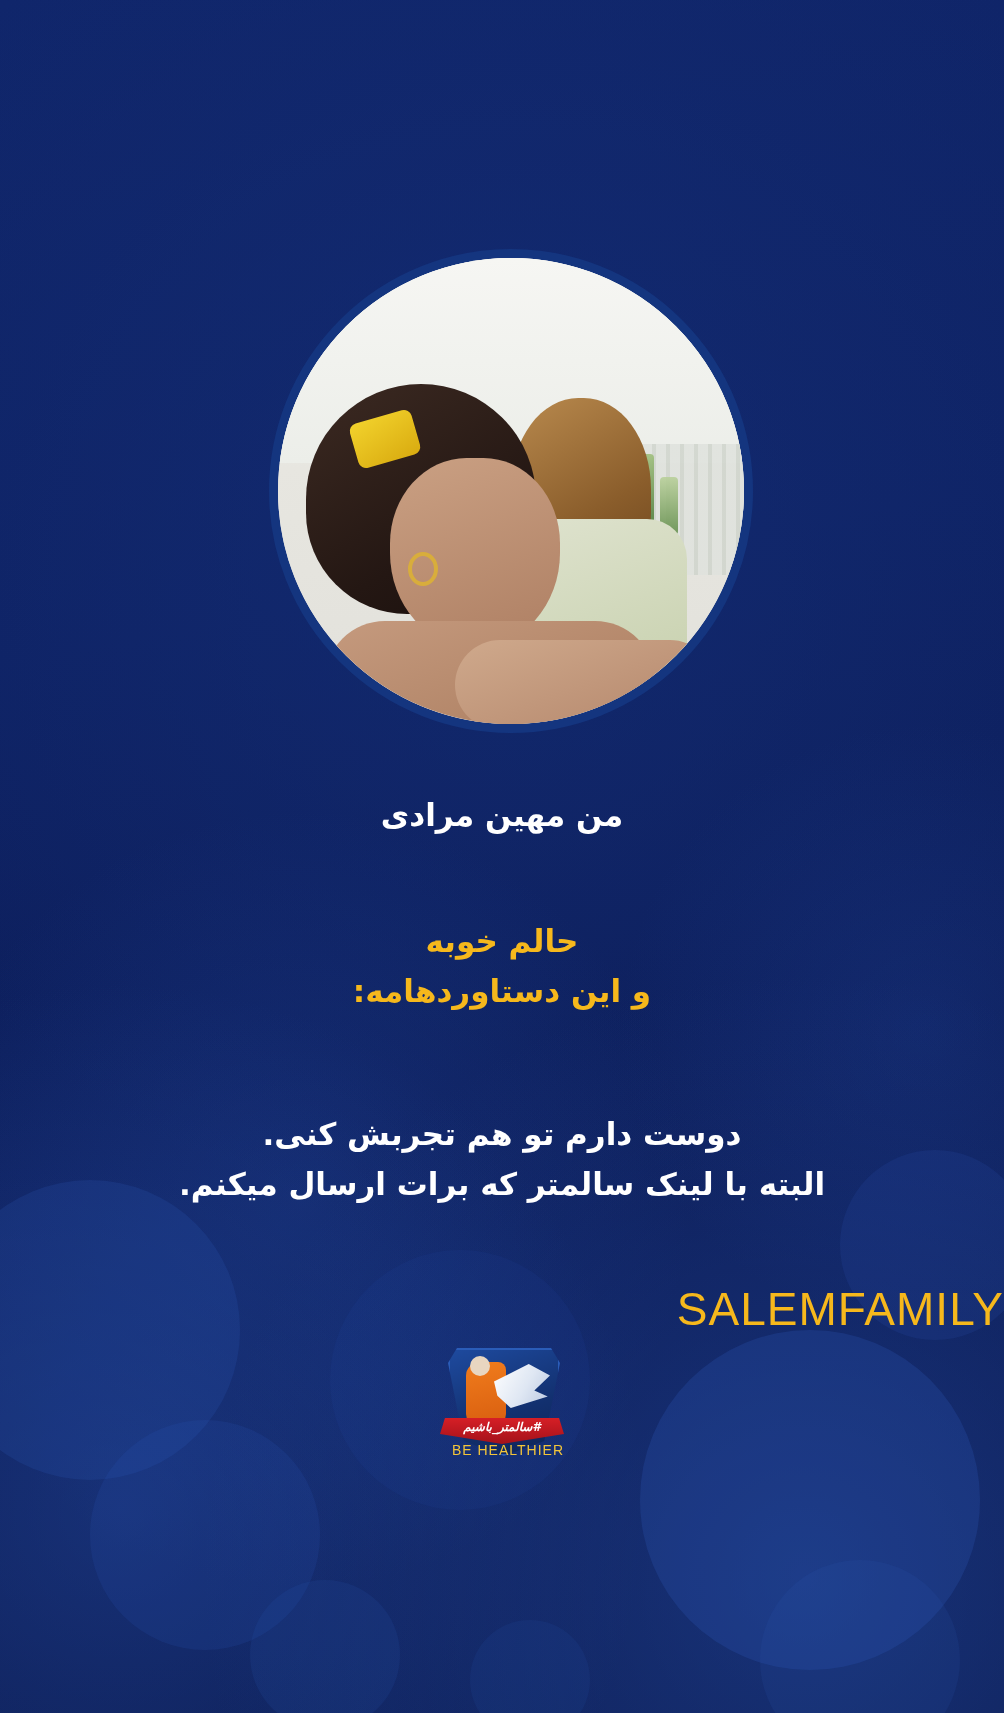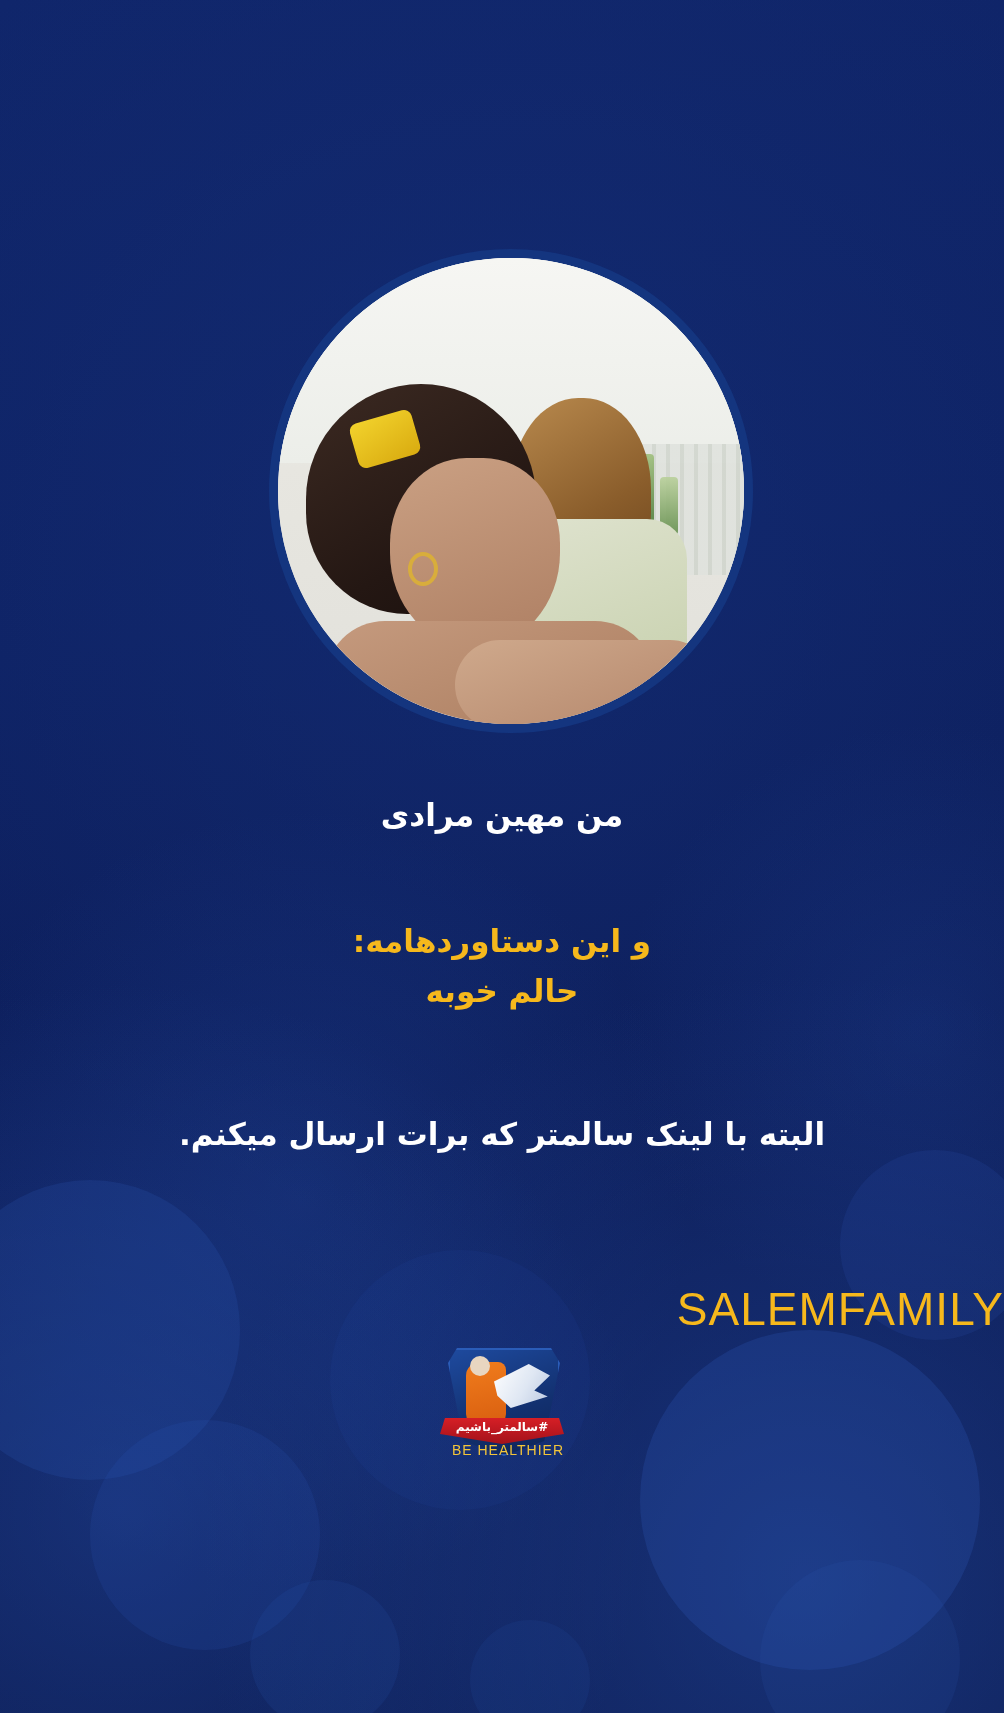--- a/index.html
+++ b/index.html
@@ -203,20 +203,21 @@
   }
   .logo-band-text {
     position: absolute;
     left: 0; top: 72px;
     width: 124px;
     text-align: center;
     color: #ffffff;
     font-size: 12px;
     font-weight: bold;
     direction: rtl;
+    font-style: italic;
   }
   .logo-sub {
     position: absolute;
     left: 0; top: 94px;
     width: 124px;
     text-align: right;
     color: #f3c53a;
     font-size: 14px;
     letter-spacing: 1px;
     font-family: "Liberation Sans", sans-serif;
@@ -254,25 +255,26 @@
         <div class="ph-arm"></div>
       </div>
     </div>
   </div>
 
   <div class="text-col">
     <div class="line">من مهین مرادی</div>
 
     <div class="gap-lg"></div>
 
+    <div class="line gold">حالم خوبه</div>
     <div class="line gold">و این دستاوردهامه:</div>
-    <div class="line gold">حالم خوبه</div>
 
     <div class="gap-md"></div>
 
+    <div class="line">دوست دارم تو هم تجربش کنی.</div>
     <div class="line">البته با لینک سالمتر که برات ارسال میکنم.</div>
   </div>
 
   <div class="brand">SALEMFAMILY</div>
 
   <div class="logo">
     <div class="logo-shield"></div>
     <div class="logo-fig"></div>
     <div class="logo-head"></div>
     <div class="logo-wing"></div>

